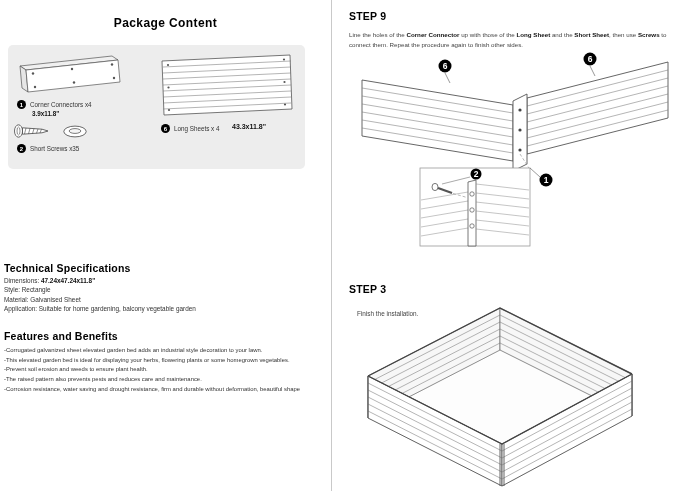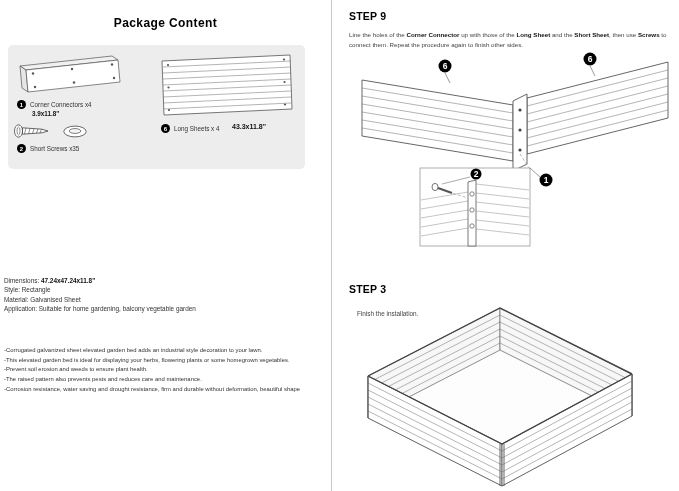--- a/index.html
+++ b/index.html
@@ -93,30 +93,32 @@
         <circle cx="14.5" cy="34.5" r="1.1"></circle>
           <circle cx="130.5" cy="29" r="1.1"></circle>
       </g>
     </svg>
 
     <span class="abs badge" style="left:153px;top:79px;">6</span>
     <span class="abs t-xs" style="left:166px;top:80px;">Long Sheets x 4</span>
     <span class="abs bold" style="left:224px;top:78px;font-size:7px;">43.3x11.8"</span>
   </div>
 
+  <div class="abs h-sec" style="left:4px;top:262px;">Technical Specifications</div>
   <div class="abs" style="left:4px;top:277px;width:324px;">
     <div class="t-spec">
       <span>Dimensions:</span>
       <span class="bold">47.24x47.24x11.8"</span>
     </div>
     <div class="t-spec">Style: Rectangle</div>
     <div class="t-spec">Material: Galvanised Sheet</div>
     <div class="t-spec">Application: Suitable for home gardening, balcony vegetable garden</div>
   </div>
 
+  <div class="abs h-sec" style="left:4px;top:330px;">Features and Benefits</div>
   <div class="abs" style="left:4px;top:346px;width:326px;">
     <div class="t-feature">-Corrugated galvanized sheet elevated garden bed adds an industrial style decoration to your lawn.</div>
     <div class="t-feature">-This elevated garden bed is ideal for displaying your herbs, flowering plants or some homegrown vegetables.</div>
     <div class="t-feature">-Prevent soil erosion and weeds to ensure plant health.</div>
     <div class="t-feature">-The raised pattern also prevents pests and reduces care and maintenance.</div>
     <div class="t-feature">-Corrosion resistance, water saving and drought resistance, firm and durable without deformation, beautiful shape</div>
   </div>
 
   <div class="abs h-sec" style="left:349px;top:10px;">STEP 9</div>
 

